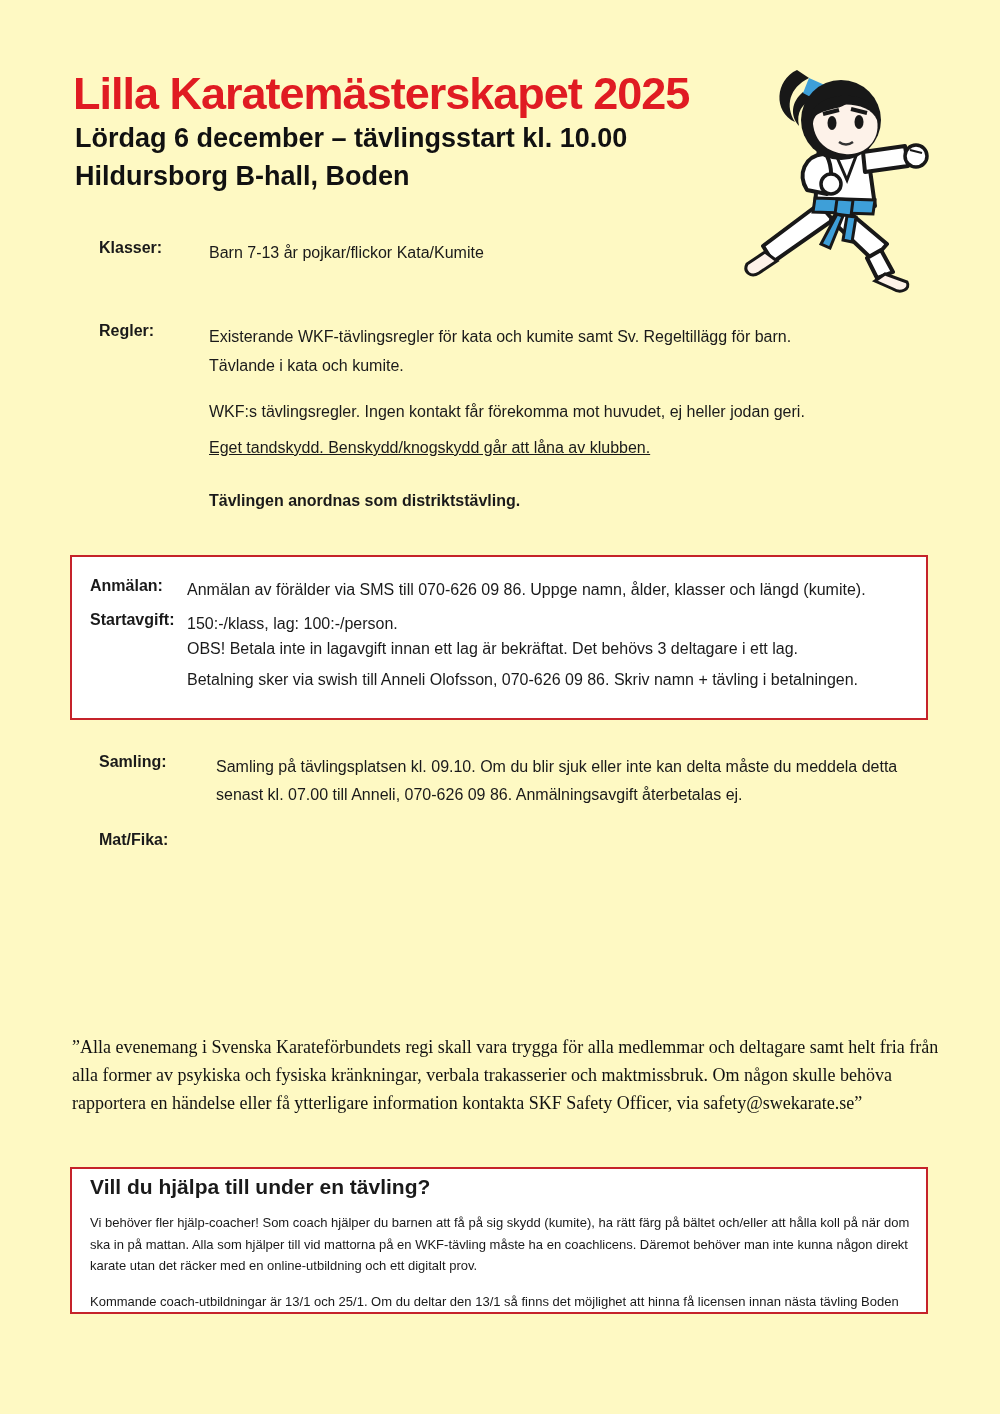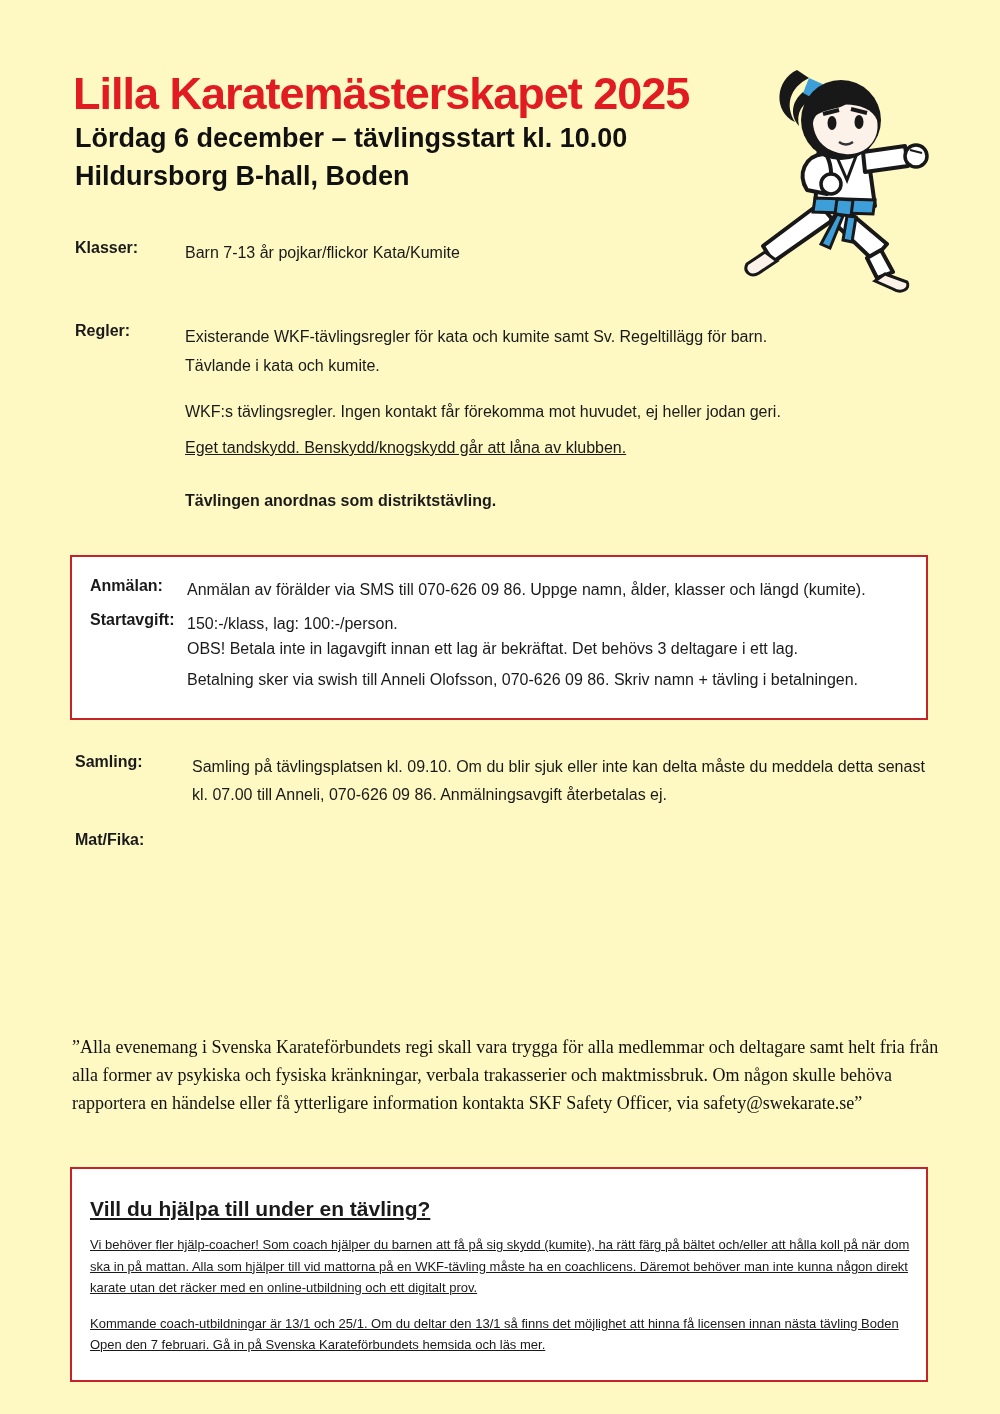--- a/index.html
+++ b/index.html
@@ -18,21 +18,21 @@
     color:#e01b22;white-space:nowrap;
   }
   .subtitle{
     position:absolute;top:119px;left:75px;
     font-size:27px;font-weight:bold;line-height:38px;color:#111;
   }
   .illustration{position:absolute;top:62px;left:735px;width:205px;height:245px;}
   .illustration svg{width:100%;height:100%;}
   
   .row{position:absolute;display:flex;align-items:flex-start;}
-  .row .label{font-weight:bold;flex-shrink:0;font-size:16px;}
+  .row .label{font-weight:bold;flex-shrink:0;font-size:16px;margin-left:24px;}
   .row .content{font-size:16px;}
   .row-klasser{top:239px;left:75px;width:700px;}
   .row-klasser .label{width:110px;}
   .row-klasser .content{line-height:28px;}
   .row-regler{top:322px;left:75px;width:760px;}
   .row-regler .label{width:110px;}
   .row-regler .content{max-width:640px;line-height:29px;}
   .row-regler p{margin:0;}
   .row-regler .p1{margin-bottom:17px;}
   .row-regler .p2{margin-bottom:7px;}
@@ -57,21 +57,21 @@
     margin:7px 0 5px 97px;font-size:24px;font-weight:bold;line-height:28px;
   }
   .box-anmalan .payment{margin-left:97px;font-size:16px;line-height:20px;}
   
   .quote{
     position:absolute;top:1033px;left:72px;width:885px;
     font-family:"Liberation Serif","DejaVu Serif",serif;
     font-size:18px;line-height:28px;color:#111;
   }
   
-  .box-help{top:1167px;height:215px;padding:28px 12px 0 18px;overflow:hidden;text-decoration:underline;}
+  .box-help{top:1167px;height:147px;padding:6px 12px 0 18px;overflow:hidden;}
   .box-help .help-title{margin:0 0 13px 0;font-size:21px;font-weight:bold;}
   .box-help p{margin:0;font-size:13px;line-height:21.5px;max-width:826px;}
   .box-help .hp2{margin-top:14px;}
 </style>
 </head>
 <body>
 
 <div class="page">
 
   <h1 class="title">Lilla Karatemästerskapet 2025</h1>

